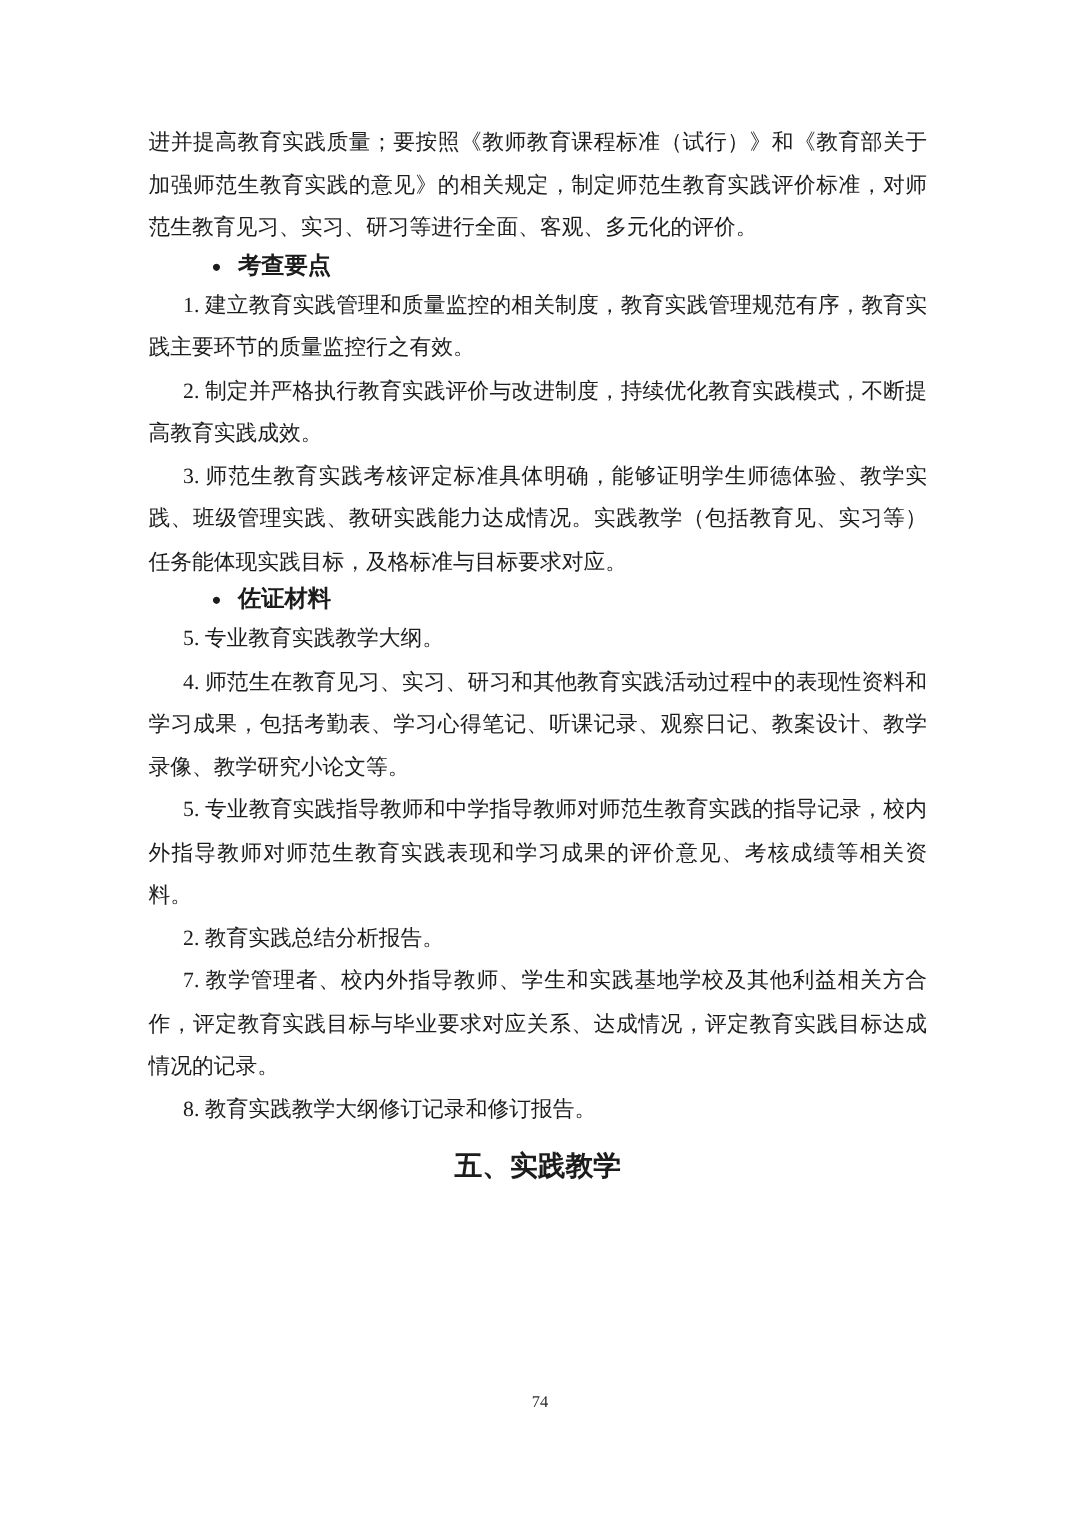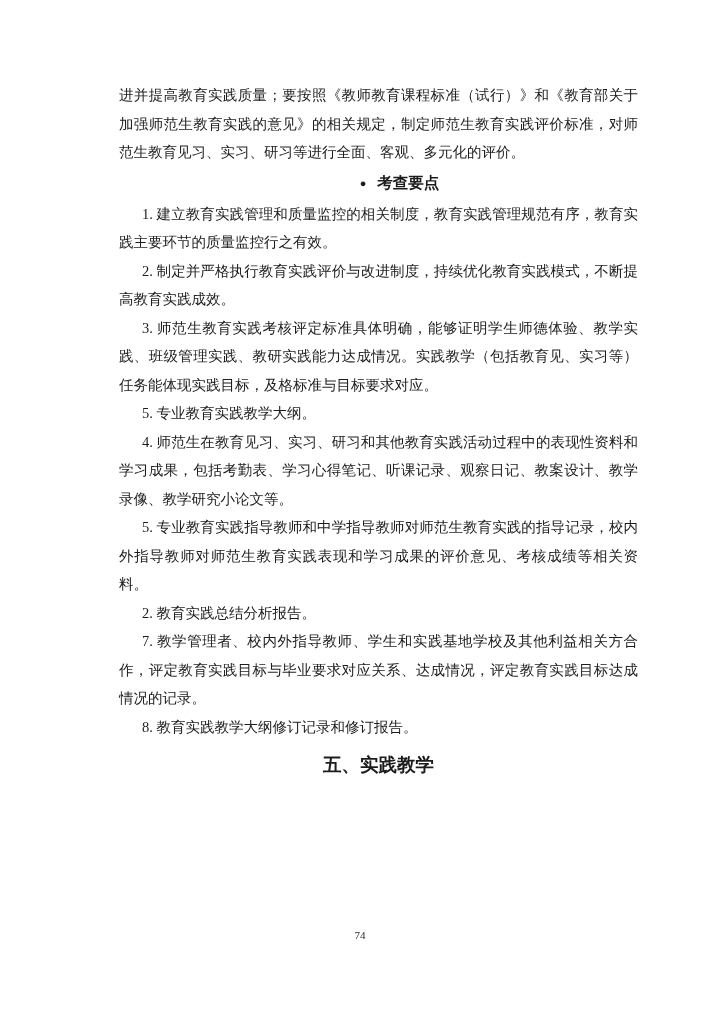--- a/index.html
+++ b/index.html
@@ -17,39 +17,38 @@
     color: #1c1c1c;
   }
   .content {
     position: absolute;
     left: 99px;
     top: 81px;
     width: 519px;
     font-size: 14.5px;
     line-height: 28.5px;
     text-align: justify;
-    margin-left: 20px;
   }
   .para {
     margin: 0;
     padding: 0;
   }
   .para.intro {
     text-indent: 0;
   }
   .para.item {
     text-indent: 23px;
   }
   .bullet-head {
     margin: 0;
     padding-left: 42px;
     font-weight: bold;
     font-size: 15.5px;
-    line-height: 31px;
-    text-align: center;
+    line-height: 21px;
+    text-align: left;
   }
   .bullet-head .bullet {
     font-size: 11px;
     margin-right: 11px;
     position: relative;
     top: -1px;
   }
   .section-heading {
     margin: 0;
     margin-top: 9px;
@@ -77,20 +76,21 @@
   <div class="content">
 
     <p class="para intro">进并提高教育实践质量；要按照《教师教育课程标准（试行）》和《教育部关于加强师范生教育实践的意见》的相关规定，制定师范生教育实践评价标准，对师范生教育见习、实习、研习等进行全面、客观、多元化的评价。</p>
 
     <p class="bullet-head"><span class="bullet">●</span><span>考查要点</span></p>
 
     <p class="para item">1. 建立教育实践管理和质量监控的相关制度，教育实践管理规范有序，教育实践主要环节的质量监控行之有效。</p>
     <p class="para item">2. 制定并严格执行教育实践评价与改进制度，持续优化教育实践模式，不断提高教育实践成效。</p>
     <p class="para item">3. 师范生教育实践考核评定标准具体明确，能够证明学生师德体验、教学实践、班级管理实践、教研实践能力达成情况。实践教学（包括教育见、实习等）任务能体现实践目标，及格标准与目标要求对应。</p>
 
+    <p class="bullet-head"><span class="bullet">●</span><span>佐证材料</span></p>
 
     <p class="para item">5. 专业教育实践教学大纲。</p>
     <p class="para item">4. 师范生在教育见习、实习、研习和其他教育实践活动过程中的表现性资料和学习成果，包括考勤表、学习心得笔记、听课记录、观察日记、教案设计、教学录像、教学研究小论文等。</p>
     <p class="para item">5. 专业教育实践指导教师和中学指导教师对师范生教育实践的指导记录，校内外指导教师对师范生教育实践表现和学习成果的评价意见、考核成绩等相关资料。</p>
     <p class="para item">2. 教育实践总结分析报告。</p>
     <p class="para item">7. 教学管理者、校内外指导教师、学生和实践基地学校及其他利益相关方合作，评定教育实践目标与毕业要求对应关系、达成情况，评定教育实践目标达成情况的记录。</p>
     <p class="para item">8. 教育实践教学大纲修订记录和修订报告。</p>
 
     <p class="section-heading">五、实践教学</p>
 

